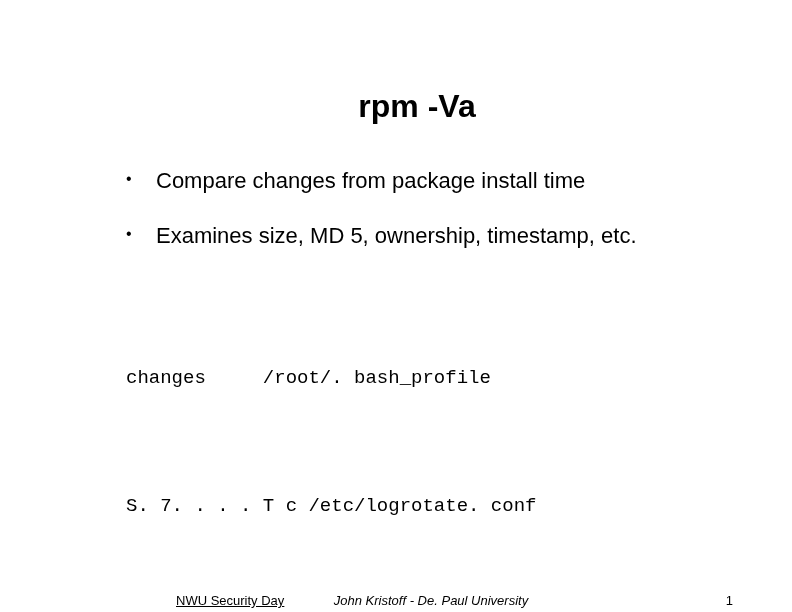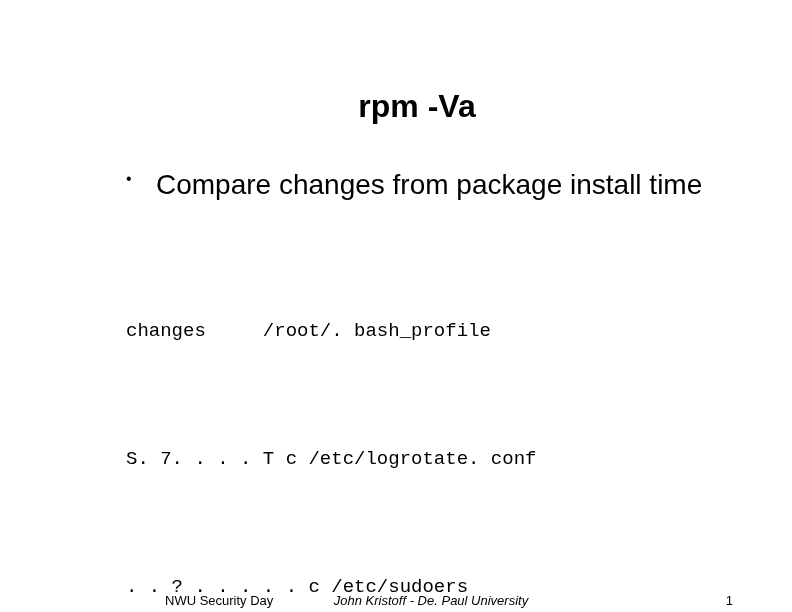--- a/index.html
+++ b/index.html
@@ -16,21 +16,21 @@
     font-weight: bold;
     margin-bottom: 42px;
   }
   .bullets {
     list-style: none;
     margin-left: 18px;
   }
   .bullets li {
     position: relative;
     padding-left: 30px;
-    font-size: 28px;
+    font-size: 22px;
     margin-bottom: 26px;
     line-height: 1.3;
   }
   .bullets li::before {
     content: "•";
     position: absolute;
     left: 0;
     top: 2px;
     font-size: 16px;
   }
@@ -43,33 +43,34 @@
     white-space: pre;
   }
   .footer {
     position: absolute;
     bottom: 40px;
     left: 0;
     width: 100%;
     font-size: 13px;
     color: #000;
   }
-  .footer-left { position: absolute; left: 130px; }
+  .footer-left { position: absolute; left: 141px; text-decoration: underline; }
   .footer-center { position: absolute; left: 0; width: 100%; text-align: center; font-style: italic; }
   .footer-right { position: absolute; right: 80px; }
 </style>
 </head>
 <body>
 
 <div class="slide">
 
   <h1 class="title">rpm -Va</h1>
 
   <ul class="bullets">
     <li>Compare changes from package install time</li>
+    <li>Examines size, MD 5, ownership, timestamp, etc.</li>
   </ul>
 
   <div class="code-block">
     <div>changes     /root/. bash_profile</div>
     <div>S. 7. . . . T c /etc/logrotate. conf</div>
     <div>. . ? . . . . . c /etc/sudoers</div>
   </div>
 
   <div class="footer">
     <span class="footer-left">NWU Security Day</span>

